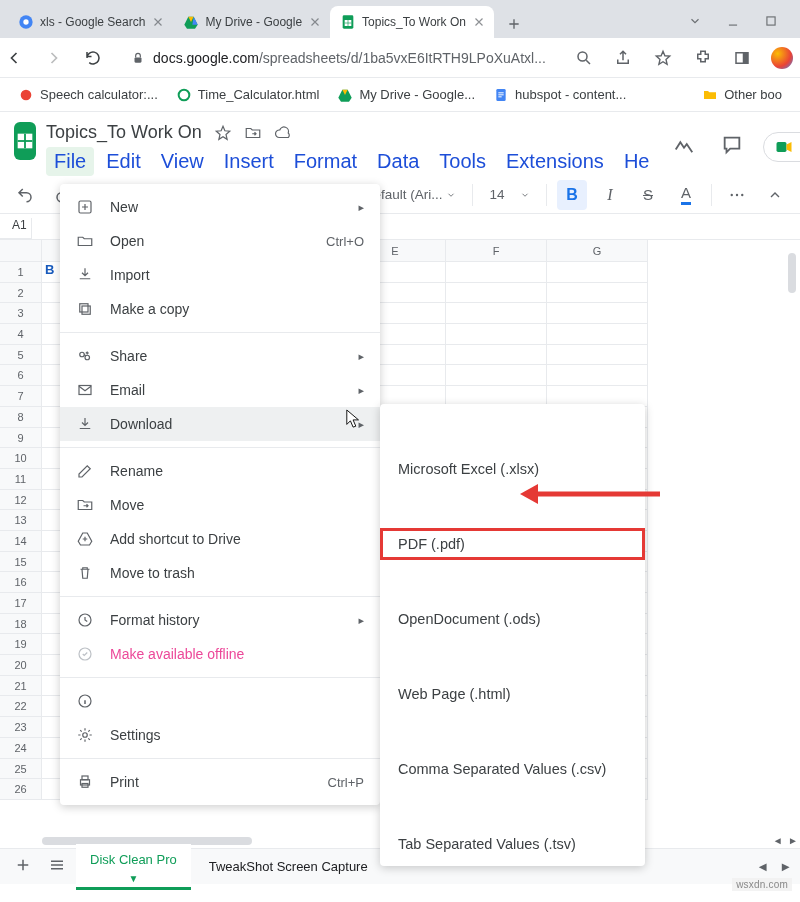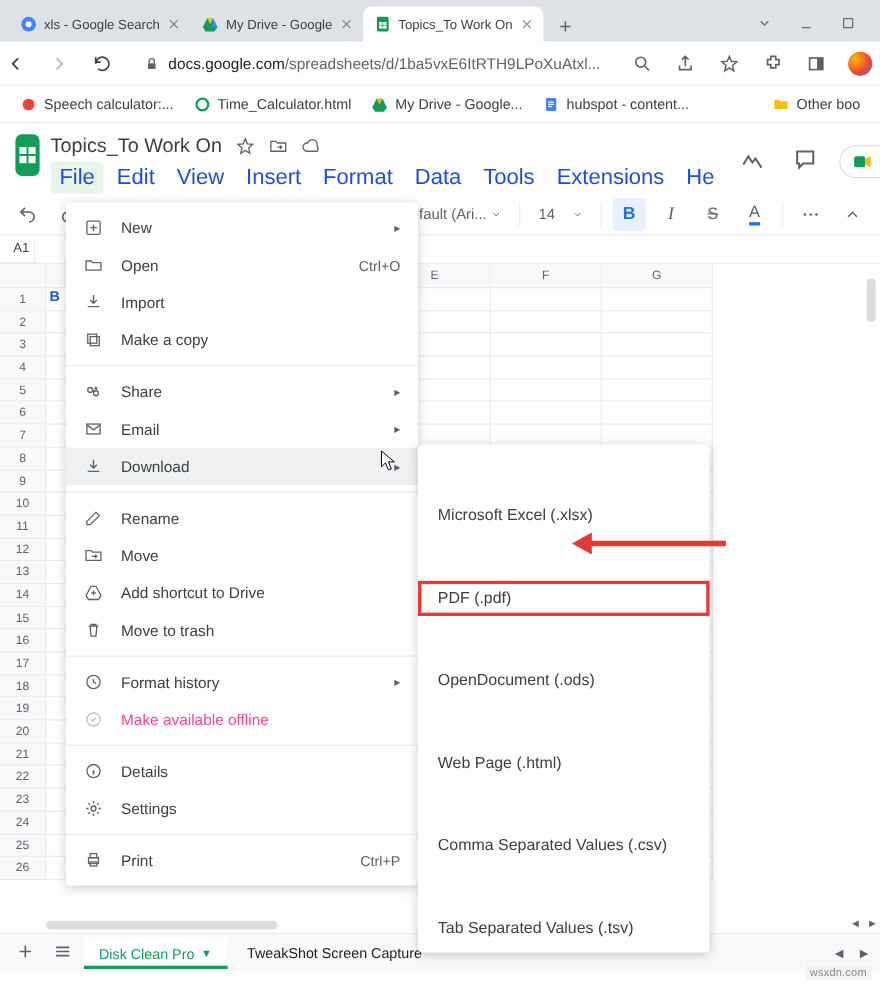--- a/index.html
+++ b/index.html
@@ -85,21 +85,21 @@
 .download-sub { left:380px; top:404px; width:265px; }
 .sub-mi { padding:8px 18px; cursor:pointer; font-size:14.5px; color:#3c4043;margin-top:43px;}
 .sub-mi.selected { outline: 3px solid #e53935; outline-offset:-3px; }
 
 .arrow-ann { position:absolute; left:520px; top:480px; z-index:60; pointer-events: none;}
 
 .cursor-pointer { position:absolute; left:345px; top:408px; z-index:55; pointer-events:none;}
 
 
 .sheet-tabs { position:absolute; bottom:18px; left:0; right:0; height:36px; background:#f8f9fa; border-top:1px solid #e8eaed; display:flex; align-items:center; gap:4px; padding:0 8px; font-size:13px;}
-.sheet-tab { display:flex; align-items:center; gap:6px; padding:6px 14px; cursor:pointer; border-radius: 0; position:relative; }
+.sheet-tab { display:flex; align-items:center; gap:6px; padding:6px 14px; cursor:pointer; border-radius: 0; position:relative;flex-direction:column; }
 .sheet-tab.active { background:#fff; color:#0f9d58; font-weight:500; border-top:2px solid transparent; box-shadow: inset 0 -3px 0 #0f9d58;}
 .sheet-tab .dd { font-size:10px;}
 .sheet-nav { margin-left:auto; display:flex; gap:10px; color:#5f6368; align-items:center;}
 .add-sheet, .all-sheets { padding:6px; cursor:pointer; color:#5f6368;}
 
 .watermark { position:absolute; bottom:11px; right:8px; font-size:10px; color:#888; background:rgba(240,240,240,.8); padding:1px 4px; letter-spacing:.2px;}
 
 .hscroll-track { position:absolute; left:42px; right:12px; height:10px; bottom:56px; background:transparent; }
 .hscroll-thumb { position:absolute; left:0; width:210px; height:8px; background:#dadce0; border-radius:4px; top:1px;}
 .vscroll-track { position:absolute; right:2px; top:253px; bottom:70px; width:10px;}
@@ -701,21 +701,20 @@
 
   </div>
     <div class="menu-sep"></div>
     <div class="mi">
     <span class="mi-icon">
         <svg width="18" height="18" viewBox="0 0 24 24">
           <circle cx="12" cy="12" r="8" stroke="#5f6368" stroke-width="1.6" fill="none"></circle>
           <path d="M12 11v5M12 8h0" stroke="#5f6368" stroke-width="2"></path>
         </svg>
       </span>
-    <span class="mi-label">Details</span>
 
   </div>
     <div class="mi">
     <span class="mi-icon">
         <svg width="18" height="18" viewBox="0 0 24 24">
           <circle cx="12" cy="12" r="3" stroke="#5f6368" stroke-width="1.6" fill="none"></circle>
           <path d="M12 3v3M12 18v3M3 12h3M18 12h3M5.6 5.6l2 2M16.4 16.4l2 2M18.4 5.6l-2 2M7.6 16.4l-2 2" stroke="#5f6368" stroke-width="1.6"></path>
         </svg>
       </span>
     <span class="mi-label">Settings</span>

